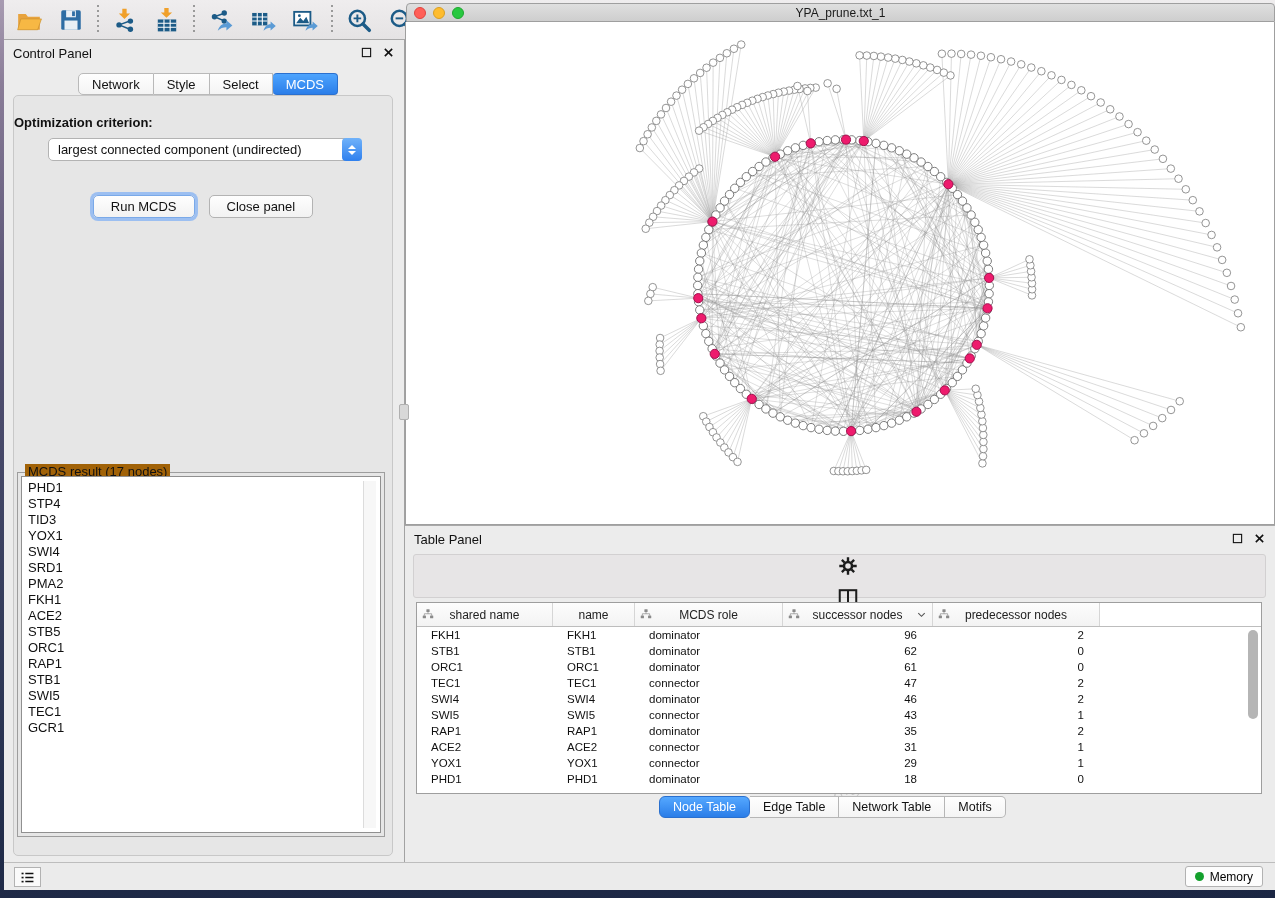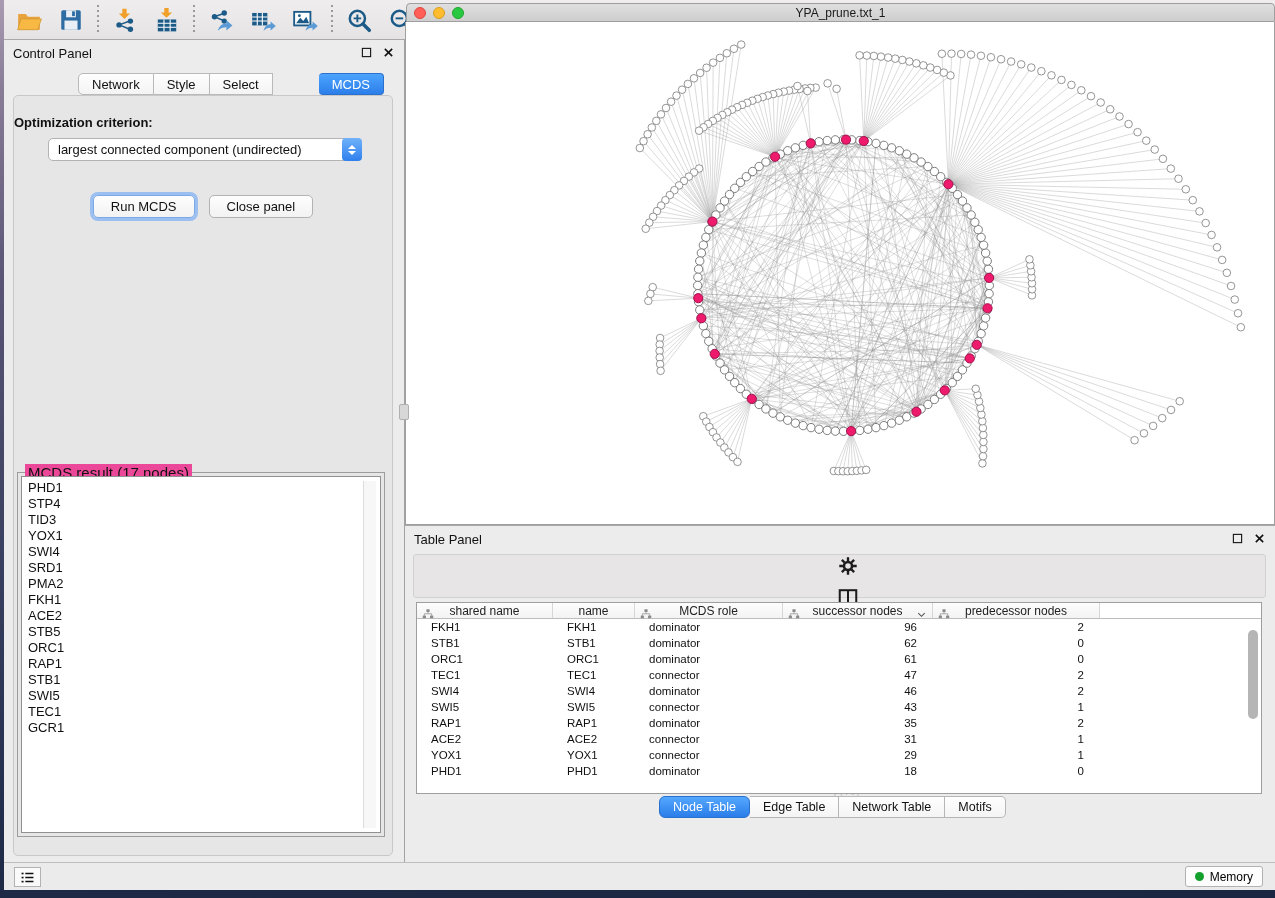--- a/index.html
+++ b/index.html
@@ -26,38 +26,38 @@
   .panel-head { position:relative; height:26px; display:flex; align-items:center; padding-left:9px; font-size:13px; color:#111; }
   .ph-icons { position:absolute; right:10px; top:7px; display:flex; gap:11px; align-items:center; }
   .ph-icons svg { display:block; cursor:pointer; }
 
   
   .control-panel { position:absolute; left:0; top:40px; width:401px; bottom:28px; background:#ececec; border-right:1px solid #a2a2a2; }
   .seg { position:absolute; top:33px; left:74px; display:flex; z-index:2; }
   .seg-tab { height:22px; font-size:13px; background:linear-gradient(#fefefe,#f4f4f4); border:1px solid #b9b9b9; border-left:none;
     display:flex; align-items:center; justify-content:center; padding:0 13px; color:#111; cursor:pointer; white-space:nowrap; }
   .seg-tab:first-child { border-left:1px solid #b9b9b9; border-radius:5px 0 0 5px; }
-  .seg-tab:last-child { border-radius:0 5px 5px 0;margin-left:46px; }
+  .seg-tab:last-child { border-radius:0 5px 5px 0; }
   .seg-tab.active { background:linear-gradient(#4da4fe,#2b7ee9); border-color:#2a70cf; color:#fff; border-radius:4px; }
   .cp-inner { position:absolute; left:9px; right:11px; top:55px; bottom:6px; background:#e6e6e6; border:1px solid #c8c8c8; border-radius:5px; }
   .opt-label { position:absolute; top:19px; left:0; right:0; text-align:left; font-size:13px;font-weight:bold; }
   .osx-select { position:absolute; top:42px; left:34px; width:314px; height:23px; background:#fff; border:1px solid #b3b3b3;
     border-radius:5px; display:flex; align-items:center; cursor:pointer; }
   .sel-text { flex:1; font-size:13px; padding-left:9px; white-space:nowrap; overflow:hidden; }
   .stepper { width:20px; height:23px; margin:-1px; background:linear-gradient(#70b2fa,#2f80ee); border-radius:4px;
     display:flex; flex-direction:column; align-items:center; justify-content:center; gap:2px; flex:0 0 auto; }
   .stepper i { display:block; width:0; height:0; border-left:4px solid transparent; border-right:4px solid transparent; }
   .stepper i.up { border-bottom:4px solid #fff; }
   .stepper i.dn { border-top:4px solid #fff; }
   .btn-row { position:absolute; top:76px; left:0; right:0; display:flex; justify-content:center; gap:14px; }
   .osx-btn { height:23px; font-size:13px; font-family:inherit; background:linear-gradient(#fefefe,#f2f2f2);
     border:1px solid #b3b3b3; border-radius:5px; padding:0 17px; cursor:pointer; color:#111;margin-top:23px; }
   .osx-btn.focused { box-shadow:0 0 0 3px rgba(95,158,250,.55); border-color:#7aa9e8; }
   .fieldset { position:absolute; left:3px; right:7px; top:376px; bottom:18px; border:1px solid #9d9d9d; }
-  .legend { position:absolute; top:-9px; left:7px; background:#ec4899; padding:0 3px; font-size:15px; }
+  .legend { position:absolute; top:-9px; left:7px; background:#a16207; padding:0 3px; font-size:13px; }
   .listbox { position:absolute; inset:3px; background:#fff; border:1px solid #909090; overflow:hidden; }
   .listbox ul { list-style:none; padding:3px 0 0 6px; font-size:13px; line-height:16px; }
   .scrolltrack { position:absolute; top:4px; bottom:4px; right:4px; width:13px; background:#f7f7f7; border-left:1px solid #dcdcdc; }
 
   
   .network { position:absolute; left:401px; right:0; top:3px; height:522px; }
   .nw-titlebar { position:absolute; top:0; left:1px; right:0; height:19px; background:linear-gradient(#dfdfdf,#cecece);
     border:1px solid #9f9f9f; border-radius:4px 4px 0 0; display:flex; align-items:center; }
   .tl { width:12px; height:12px; border-radius:50%; margin-left:7px; flex:0 0 auto; cursor:pointer; }
   .tl.red { background:#ff5f57; border:1px solid #e0443e; }
@@ -74,21 +74,21 @@
   .splitter { position:absolute; left:-6px; top:401px; width:10px; height:16px; background:#d8d8d8; border:1px solid #b0b0b0; border-radius:2px; cursor:col-resize; }
 
   
   .table-panel { position:absolute; left:401px; right:0; top:525px; bottom:28px; background:#ececec; border-top:1px solid #a8a8a8; }
   .tp-toolbar { position:absolute; left:8px; right:9px; top:28px; height:44px; background:#e7e5e6; border:1px solid #d2d0d1;
     border-radius:3px; display:flex; align-items:center; padding-left:16px; gap:10px;flex-direction:column; }
   .tp-btn { width:22px; height:22px; background:none; border:none; display:flex; align-items:center; justify-content:center; cursor:pointer; }
   .tp-btn.disabled { opacity:.5; cursor:default; }
   .fx { font:italic 17px "DejaVu Serif",serif; color:#a9a9a9; }
   .tp-table { position:absolute; left:11px; width:846px; top:76px; height:192px; background:#fff; border:1px solid #9e9e9e; }
-  .thead { display:grid; grid-template-columns:136px 82px 148px 150px 167px 1fr; height:16px;
+  .thead { display:grid; grid-template-columns:136px 82px 148px 150px 167px 1fr; height:24px;
     background:linear-gradient(#fdfdfd,#f3f3f3); border-bottom:1px solid #bdbdbd; }
   .th { position:relative; display:flex; align-items:center; justify-content:center; font-size:12px; color:#222;
     border-right:1px solid #d6d6d6; cursor:pointer; }
   .th.filler { border-right:none; background:#fff; cursor:default; }
   .th .tree { position:absolute; left:5px; top:5px; }
   .th .sort { position:absolute; right:5px; top:6px; }
   .tr { display:grid; grid-template-columns:136px 82px 148px 150px 167px 1fr; height:16px; cursor:default; }
   .td { font-size:11.5px; display:flex; align-items:center; padding-left:14px; color:#111; overflow:hidden; white-space:nowrap; }
   .td.num { justify-content:flex-end; padding-left:0; padding-right:16px; }
   .tp-scroll { position:absolute; right:2px; top:24px; bottom:4px; width:12px; }

